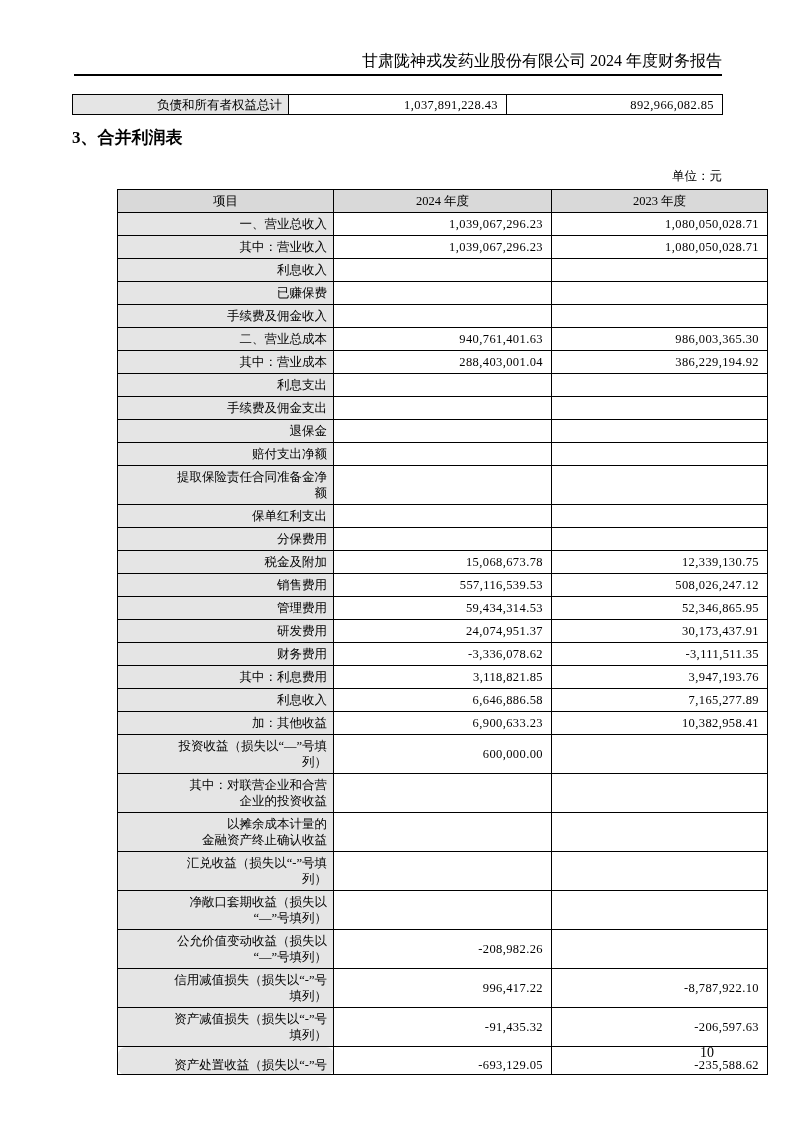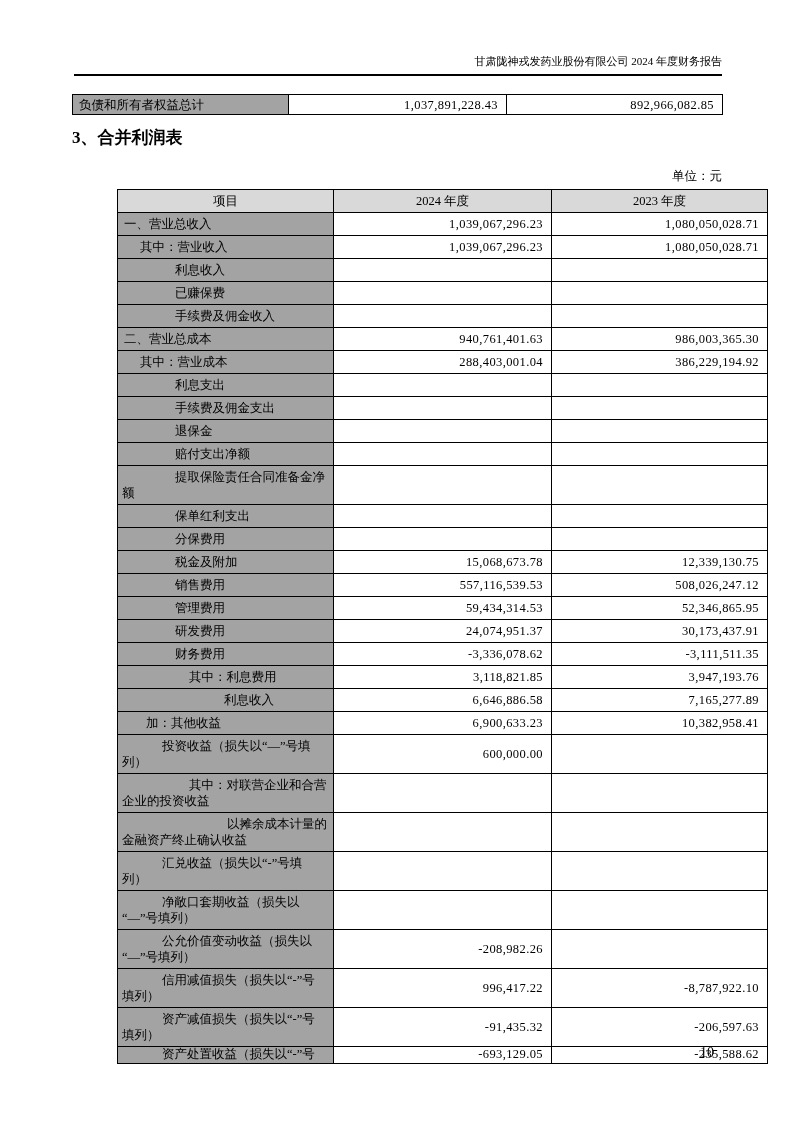--- a/index.html
+++ b/index.html
@@ -2,39 +2,39 @@
 <html lang="zh"><head>
 <meta charset="utf-8">
 <style>
   html,body{margin:0;padding:0;background:#ffffff;}
   body{font-family:"Liberation Serif","DejaVu Serif",serif;color:#000;}
   .page{position:relative;width:793px;height:1122px;background:#fff;overflow:hidden;}
 
   
   .doc-header{
     position:absolute;left:74px;top:53px;width:648px;
-    text-align:right;font-size:11px;line-height:16px;
+    text-align:right;font-size:16px;line-height:16px;
     padding-bottom:5px;border-bottom:2px solid #000;
   }
 
   
   table.fin-table{
     border-collapse:collapse;table-layout:fixed;width:650px;
     font-size:12.5px;
   }
   table.fin-table td, table.fin-table th{
     border:1px solid #000;vertical-align:middle;overflow:hidden;
   }
   table.fin-table th{
     background:#d9d9d9;font-weight:normal;text-align:center;
     padding:3px 4px;line-height:16px;
   }
   td.item{
-    background:#a3a3a3;padding:3px 6px 3px 4px;line-height:16px;
-    white-space:pre-wrap;text-align:left;
+    background:#e5e5e5;padding:3px 6px 3px 4px;line-height:16px;
+    white-space:pre-wrap;text-align:right;
   }
   td.val{
     background:#fff;text-align:right;padding:3px 8px 3px 4px;
     line-height:16px;letter-spacing:0.4px;
   }
   .carryover{position:absolute;left:72px;top:94px;}
   .carryover td{height:17px;}
   .carryover td.item{padding-top:1px;padding-bottom:1px;}
   .carryover td.val{padding-top:1px;padding-bottom:1px;}
   .main{position:absolute;left:72px;top:189px;margin-left:45px;}
@@ -42,21 +42,21 @@
   
   .lv0{text-indent:2px;}
   .lv1{text-indent:18px;}
   .lv2{text-indent:24px;}
   .lv3{text-indent:53px;}
   .lv4{text-indent:40px;}
   .lv5{text-indent:67px;}
   .lv6{text-indent:102px;}
   .lv7{text-indent:105px;}
 
-  tr.partial td{padding-top:0;padding-bottom:1px;line-height:15px;}
+  tr.partial td{padding-top:11px;padding-bottom:1px;line-height:15px;border-radius:8px;}
 
   .section-heading{
     position:absolute;left:72px;top:128px;margin:0;
     font-size:17px;font-weight:bold;line-height:20px;
   }
   .unit-label{
     position:absolute;right:71px;top:168px;
     font-size:12.5px;line-height:16px;
   }
   .page-number{

